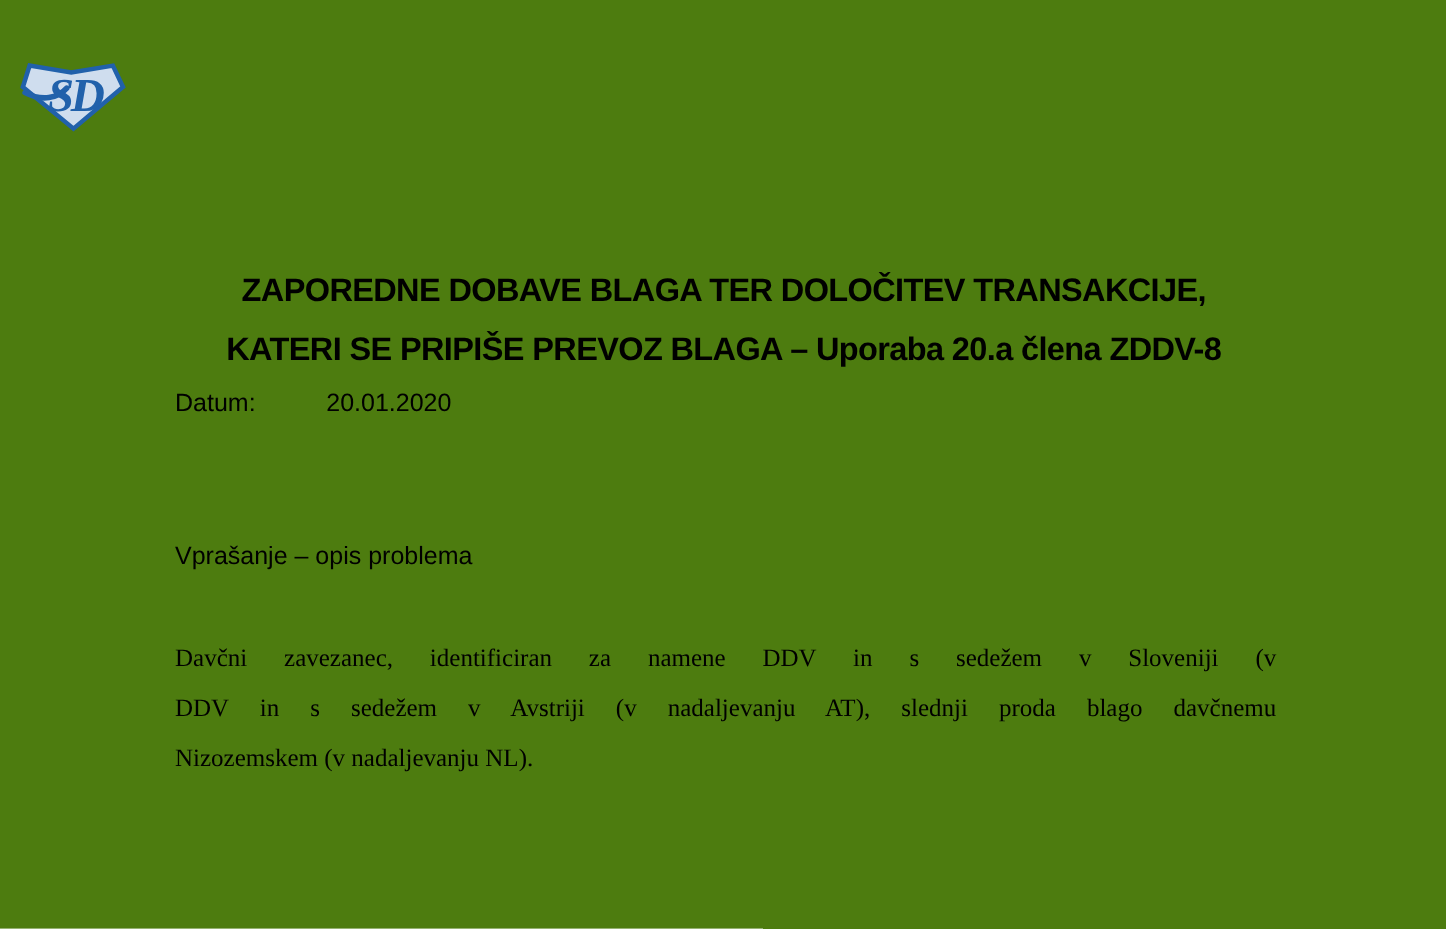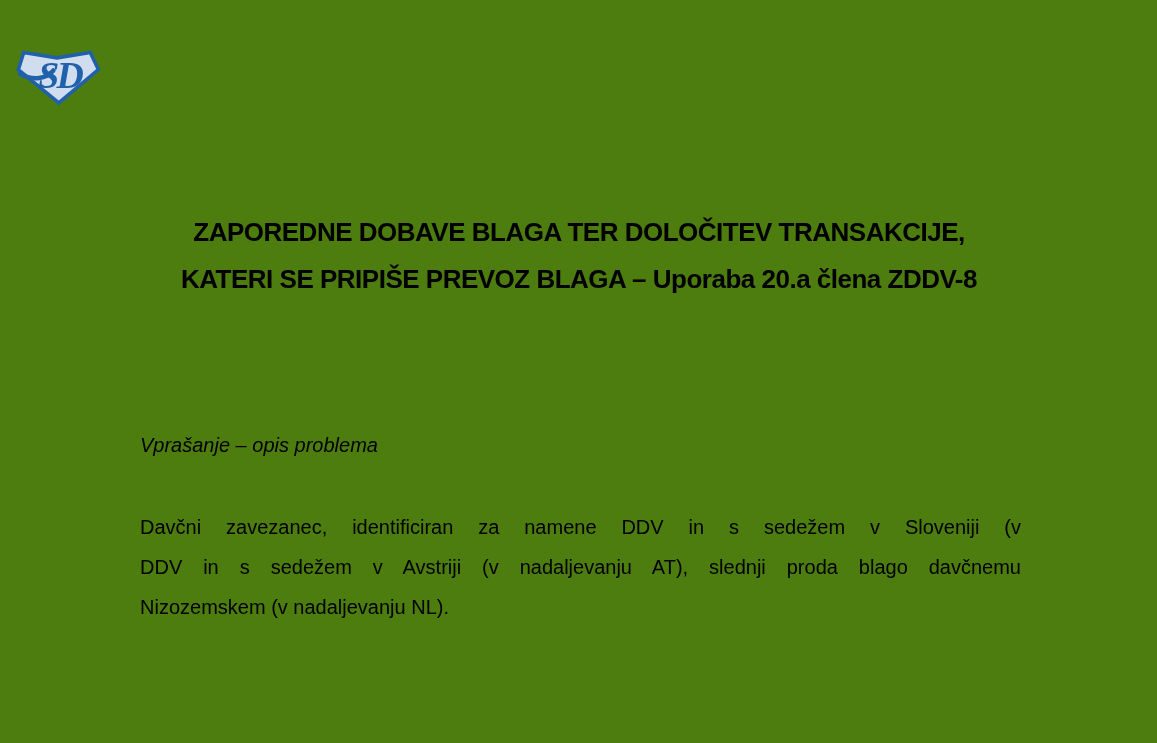--- a/index.html
+++ b/index.html
@@ -46,31 +46,30 @@
   }
   .meta-label {
     display: inline-block;
     width: 121px;
   }
   .section-heading {
     position: absolute;
     left: 140px;
     top: 434px;
     font-size: 20px;
-    font-style: italic;
   }
   .paragraph {
     position: absolute;
     left: 140px;
     top: 507px;
     width: 881px;
     font-size: 20px;
     line-height: 40px;
   }
-  .pline { white-space: normal; }
+  .pline { white-space: normal; font-family: Liberation Serif, serif; }
   .pline.just {
     text-align: justify;
     text-align-last: justify;
     -moz-text-align-last: justify;
   }
 </style>
 </head>
 <body>
 
 <div class="page">
@@ -82,20 +81,23 @@
       <text x="53" y="49" text-anchor="middle" font-family="'Liberation Serif', serif" font-style="italic" font-weight="bold" font-size="42" letter-spacing="-3" fill="#2161ab">SD</text>
     </svg>
   </div>
 
   <div class="title-block">
     <div class="title-line">ZAPOREDNE DOBAVE BLAGA TER DOLOČITEV TRANSAKCIJE,</div>
     <div class="title-line">KATERI SE PRIPIŠE PREVOZ BLAGA – Uporaba 20.a člena ZDDV-8</div>
   </div>
 
   <div class="meta-block">
+    <div class="meta-row">
+      <span class="meta-label">Datum:</span><span class="meta-value">20.01.2020</span>
+    </div>
   </div>
 
   <div class="section-heading">Vprašanje – opis problema</div>
 
   <div class="paragraph">
     <div class="pline just">Davčni zavezanec, identificiran za namene DDV in s sedežem v Sloveniji (v</div>
     <div class="pline just">DDV in s sedežem v Avstriji (v nadaljevanju AT), slednji proda blago davčnemu</div>
     <div class="pline">Nizozemskem (v nadaljevanju NL).</div>
   </div>
 

